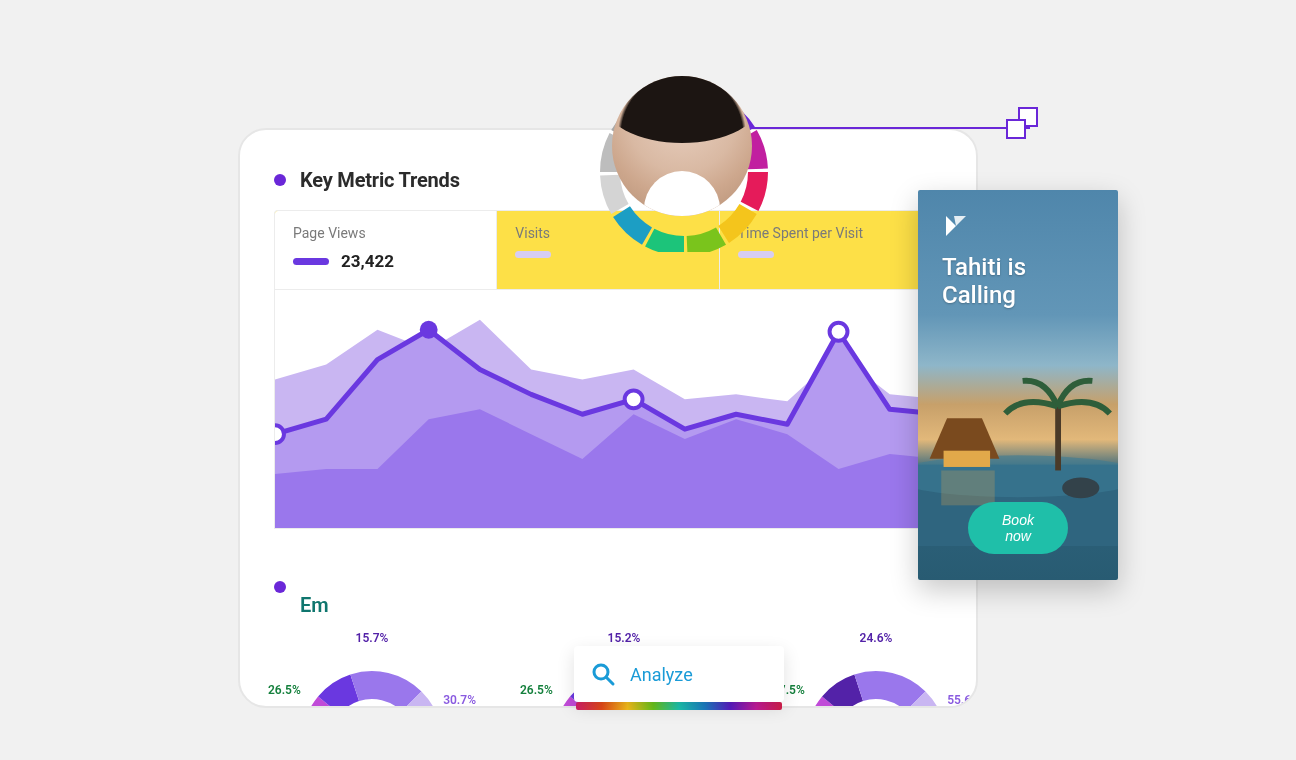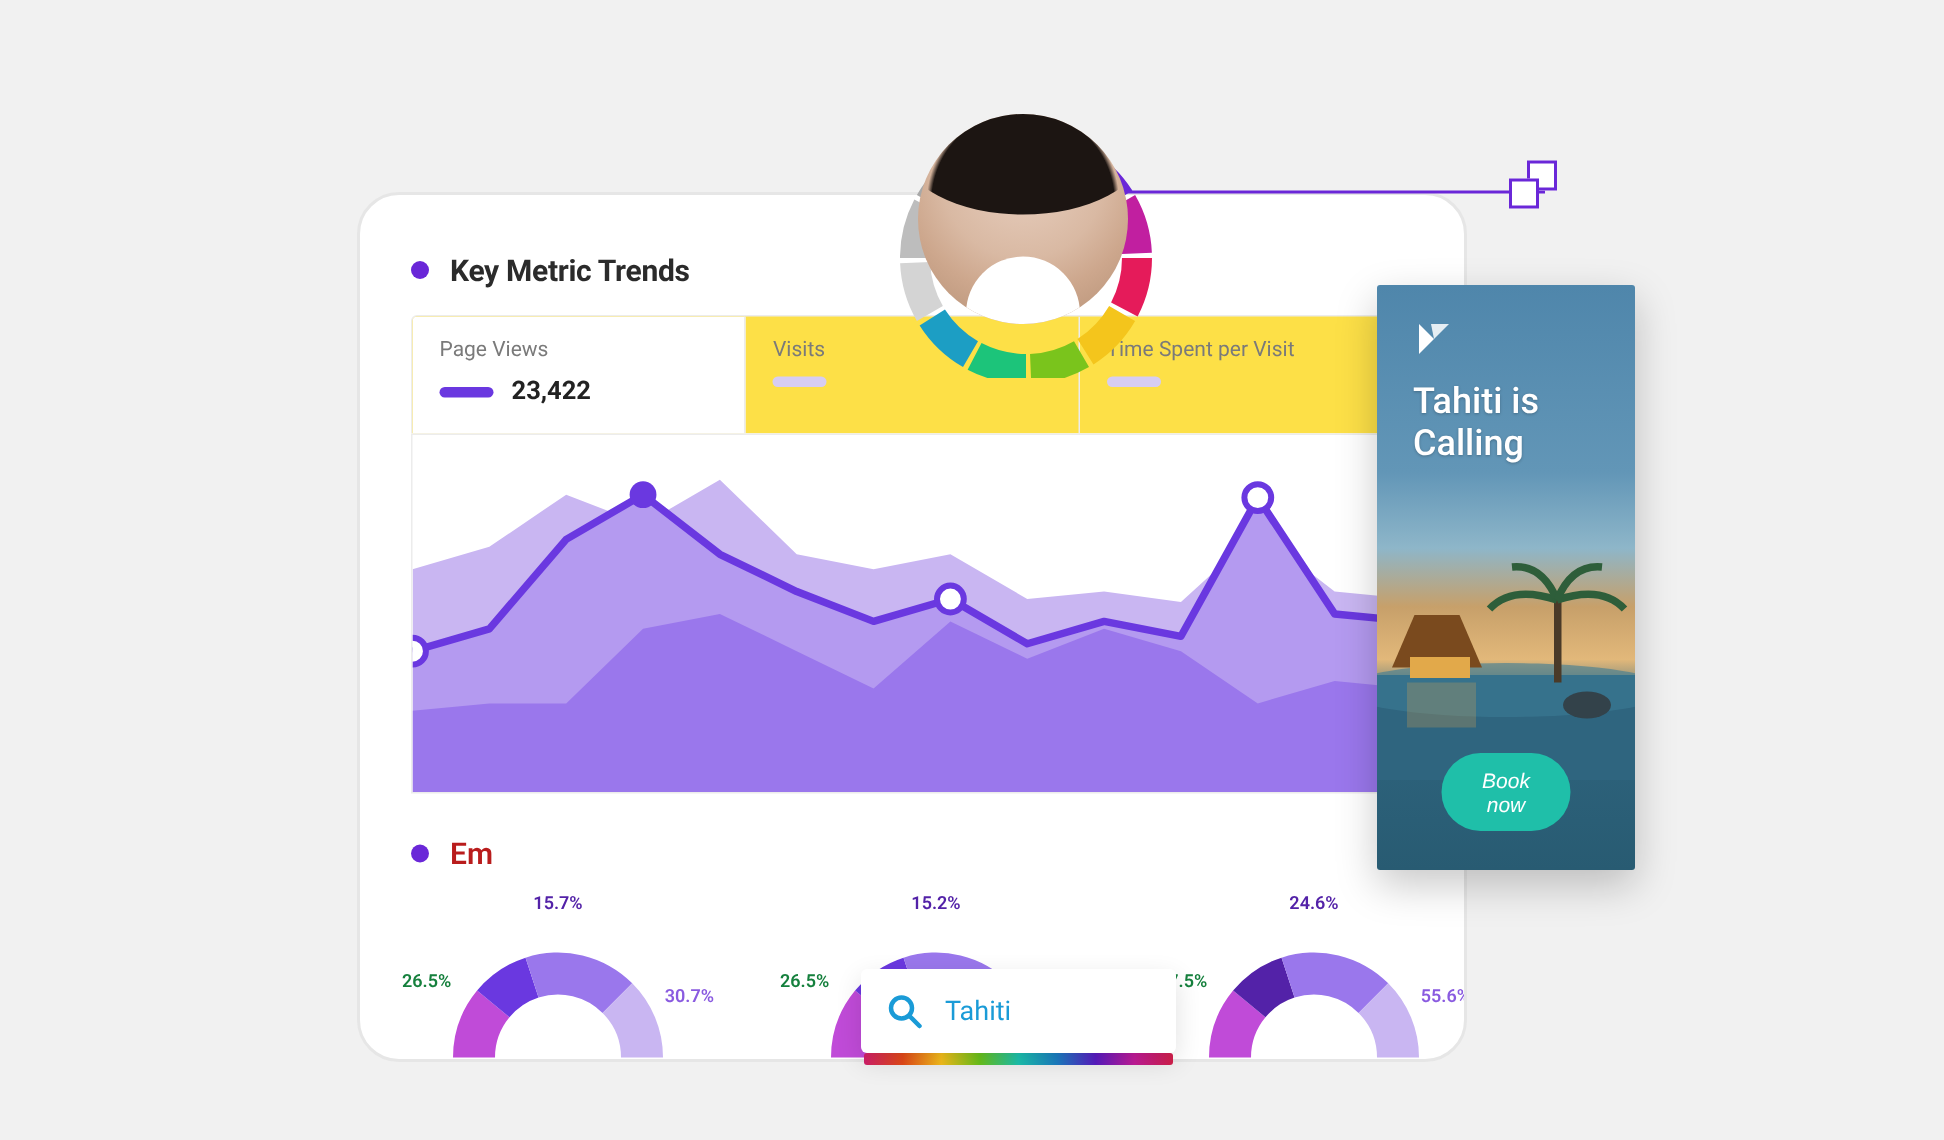--- a/index.html
+++ b/index.html
@@ -90,21 +90,21 @@
 
   
   .section2-row {
     display: flex;
     align-items: center;
     gap: 14px;
     margin-top: 28px;
     margin-bottom: 14px;
   }
   .section2-title {
-    font-size: 20px; font-weight: 600; color: #b91c1c;
+    font-size: 20px; font-weight: 600; color: #0f766e; margin-top: 36px;
   }
 
   .donut-row {
     display: flex;
     gap: 72px;
     justify-content: flex-start;
     padding-left: 8px;
   }
   .donut-wrap { position: relative; width: 180px; height: 130px; }
   .donut-wrap svg { width: 180px; height: 130px; }
@@ -171,21 +171,21 @@
     border:2px solid #6a27d8; background:#fff;
   }
   .crop-handles .sq.front { left:0; top:12px; }
   .crop-handles .sq.back  { left:12px; top:0; }
 
   
   .ad-card {
     position: absolute;
     left: 918px;
     top: 190px;
-    width: 172px;
+    width: 200px;
     height: 390px;
     border-radius: 2px;
     overflow: hidden;
     box-shadow: 0 10px 28px rgba(0,0,0,0.22);
     z-index: 7;
     background: linear-gradient(180deg,#4f86ab 0%, #6296b7 32%, #8eb6c9 45%, #c7a06a 55%, #e2b87a 64%, #2f657f 72%, #285b72 100%);
   }
   .ad-logo { margin: 22px 0 10px 24px; }
   .ad-title {
     color:#fff; font-size:24px; line-height:1.15; font-weight:500;
@@ -372,15 +372,15 @@
     <rect x="20" y="95" width="46" height="30" fill="#e2a94a" opacity="0.25"></rect>
   </svg>
   <button class="ad-cta">Book now</button>
 </div>
 
 <div class="analyze-card">
   <svg width="26" height="26" viewBox="0 0 26 26">
     <circle cx="11" cy="11" r="7" fill="none" stroke="#1a9bd7" stroke-width="3"></circle>
     <line x1="16.5" y1="16.5" x2="23" y2="23" stroke="#1a9bd7" stroke-width="3" stroke-linecap="round"></line>
   </svg>
-  <span class="analyze-label">Tahiti</span>
+  <span class="analyze-label">Analyze</span>
 </div>
 <div class="rainbow-strip"></div>
 
 </body></html>

